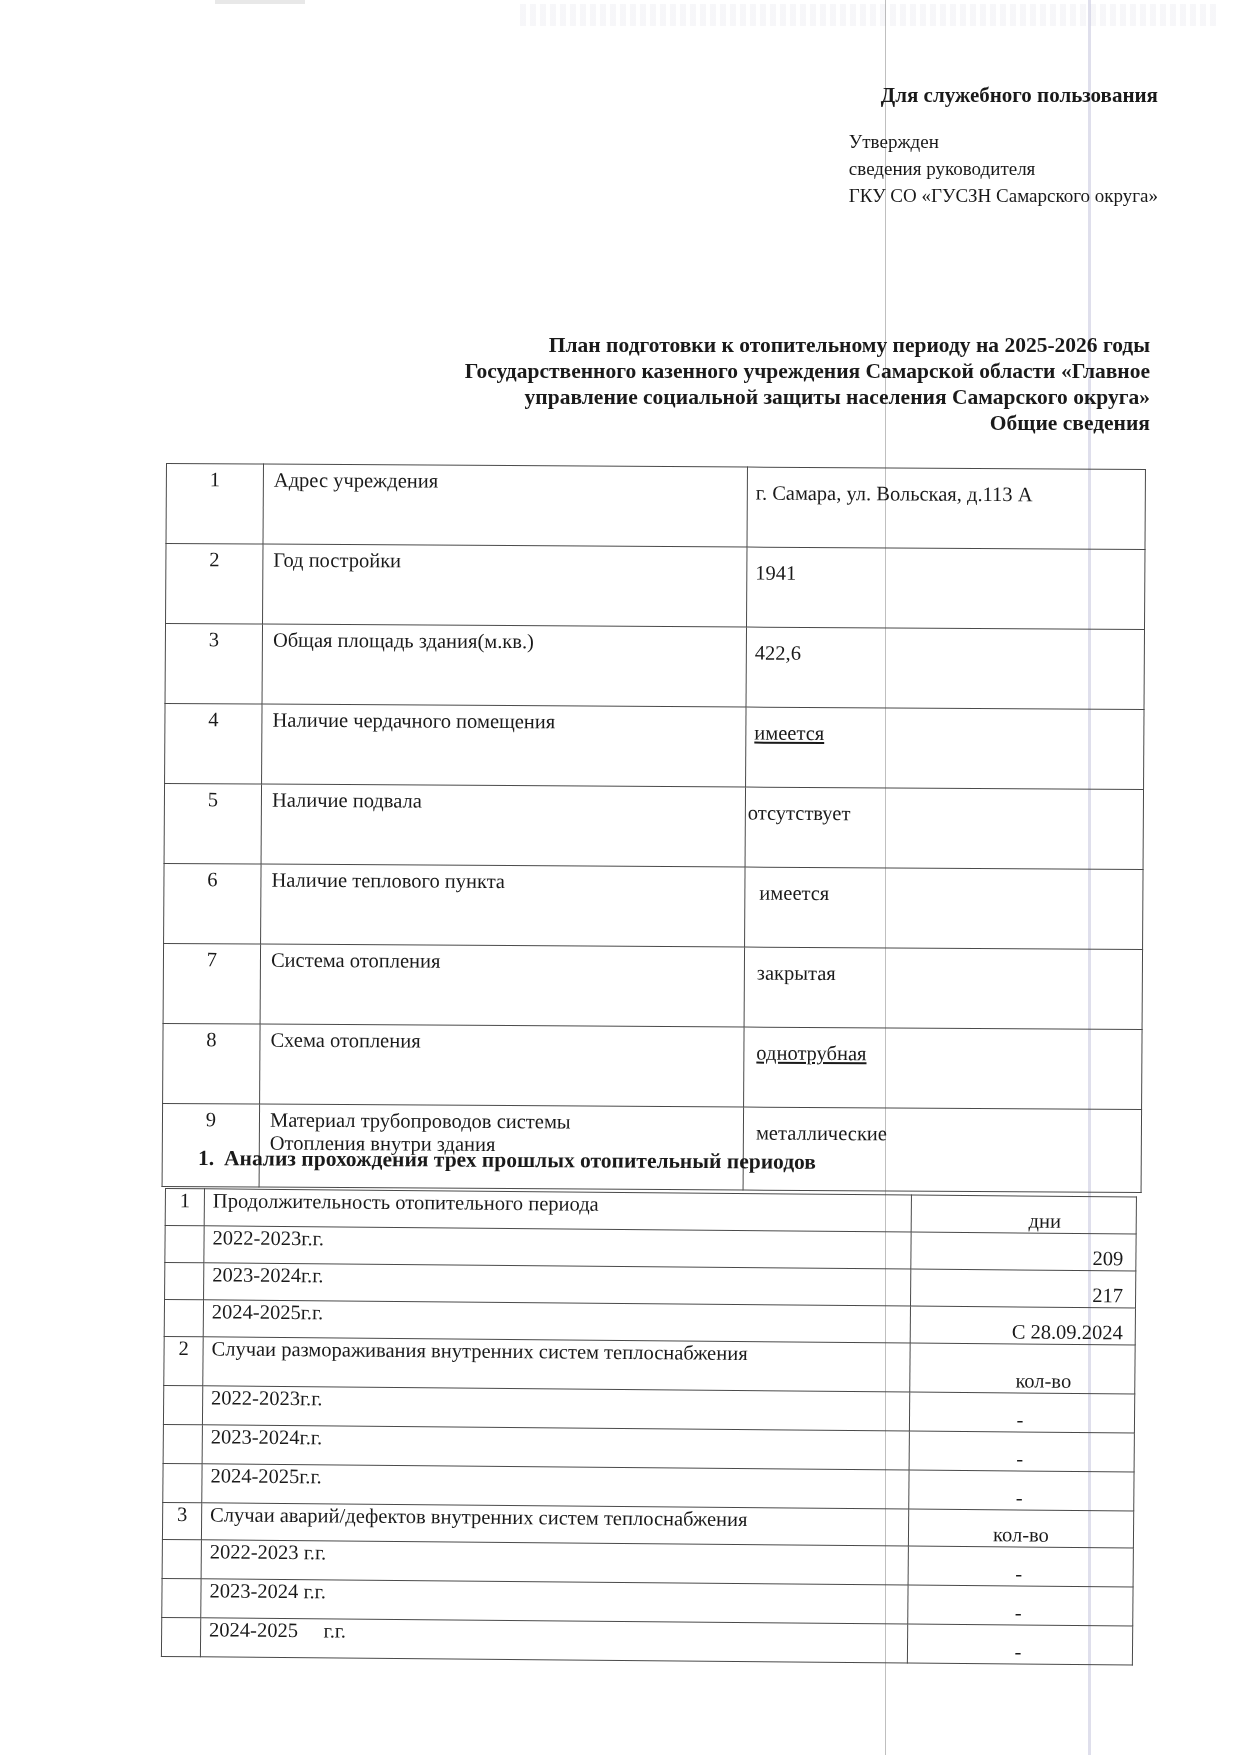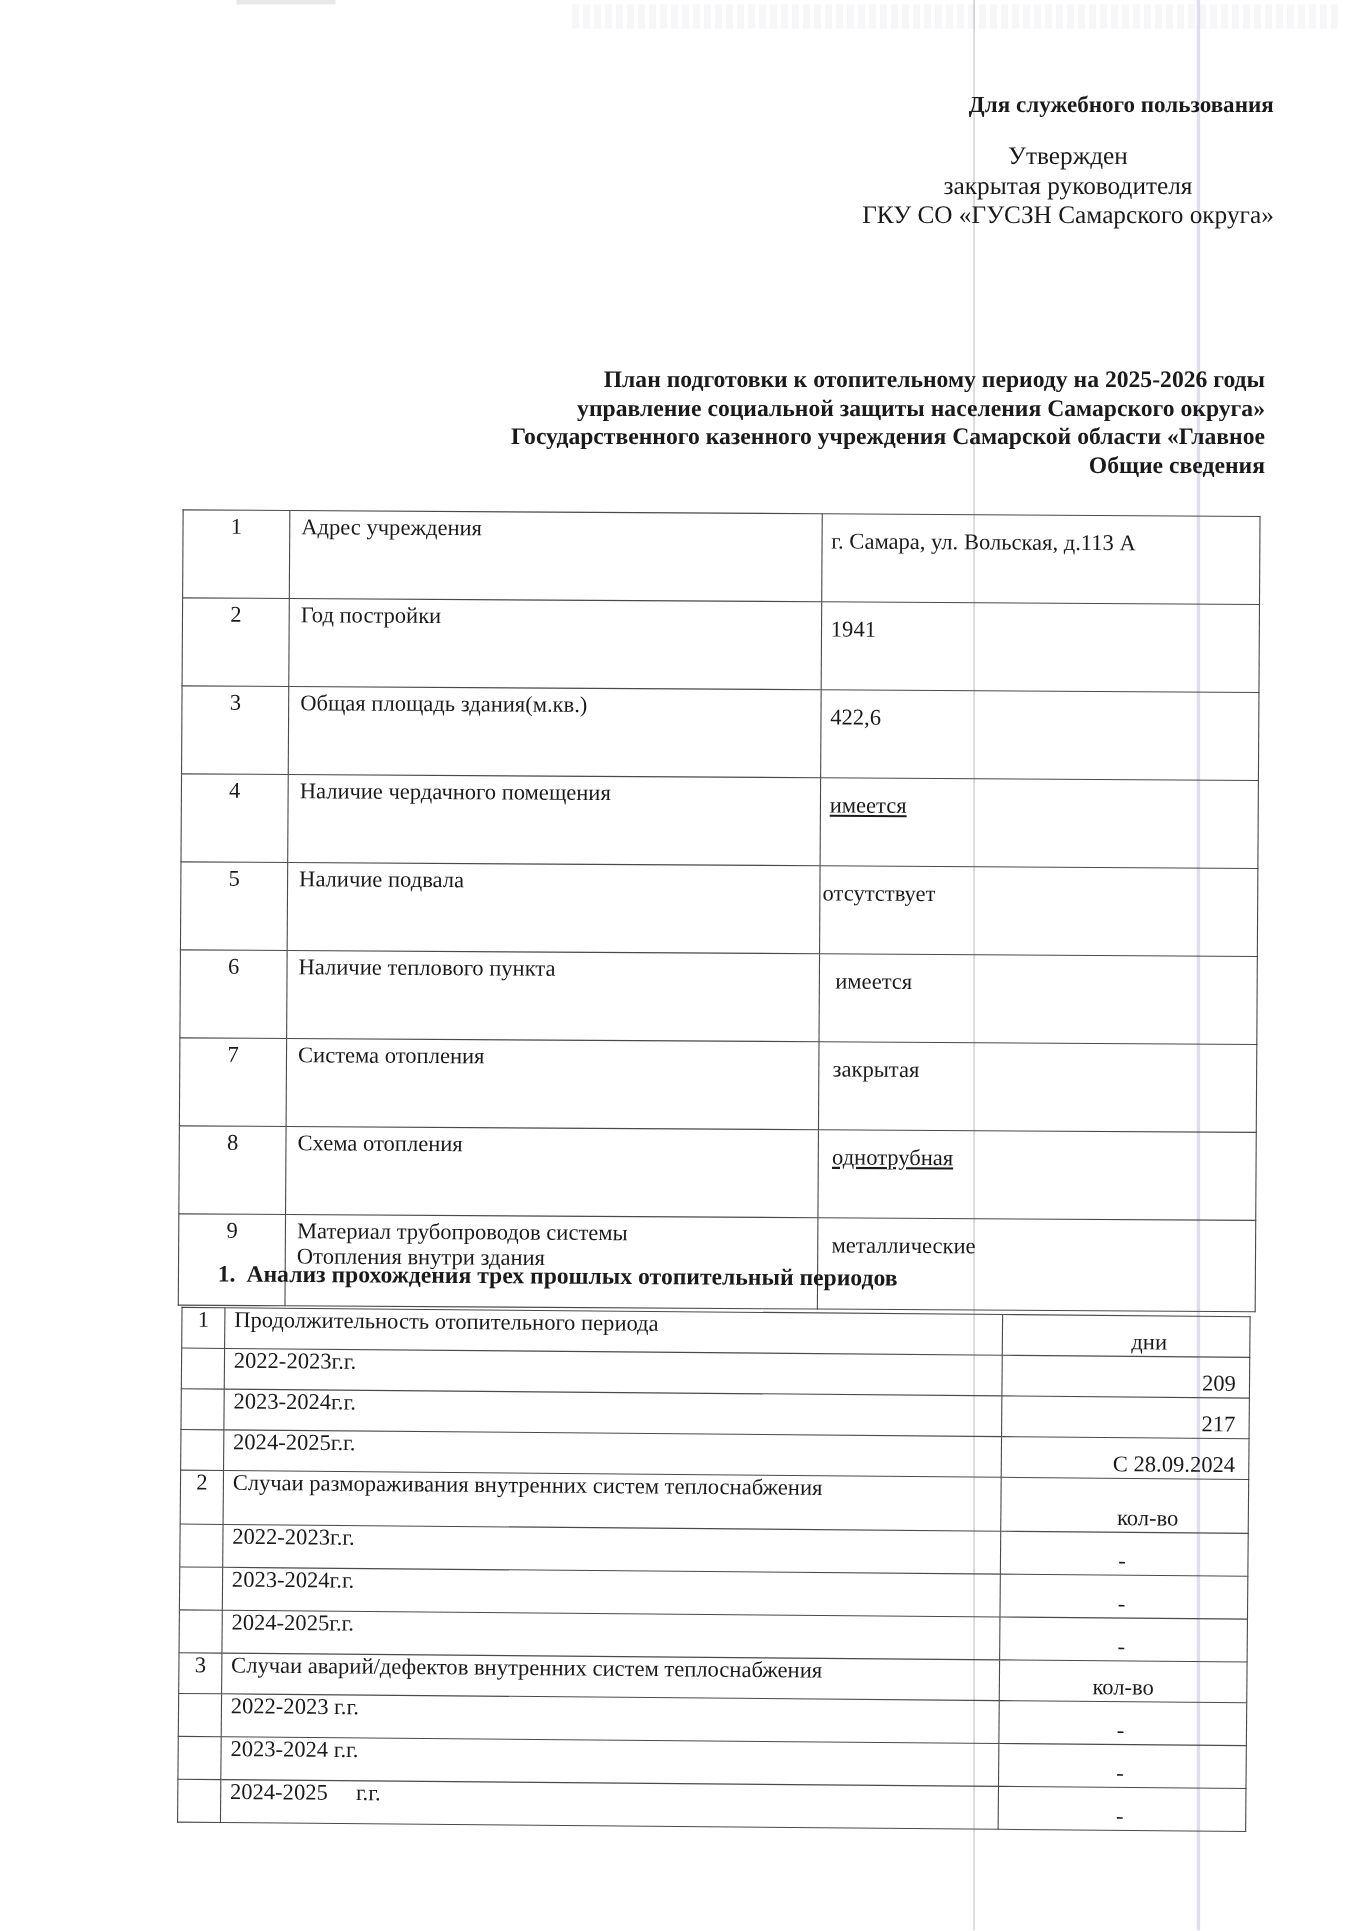--- a/index.html
+++ b/index.html
@@ -6,21 +6,21 @@
   body { width: 1240px; height: 1755px; position: relative; overflow: hidden;
          font-family: "Liberation Serif", "DejaVu Serif", serif; color: #1a1a1a; }
   .scan-line { position: absolute; top: 0; bottom: 0; width: 1px; background: #8a8a8a; opacity: 0.55; }
   .scan-line.l1 { left: 885px; }
   .scan-line.l2 { left: 1088px; width: 3px; background: #c9c9df; opacity: 0.6; }
   .top-ghost { position: absolute; top: 4px; left: 520px; width: 700px; height: 22px;
                background: repeating-linear-gradient(90deg, #e7e7ee 0 6px, transparent 6px 10px); opacity: 0.35; }
   .top-ghost2 { position: absolute; top: 0; left: 215px; width: 90px; height: 4px; background: #d8d8d8; opacity: 0.6; }
 
   .classification { position: absolute; right: 82px; top: 68px; font-weight: bold; font-size: 21px; margin-top: 15px; }
-  .approval { position: absolute; right: 82px; top: 128px; text-align: center; font-size: 23px; line-height: 27px; }
+  .approval { position: absolute; right: 82px; top: 128px; text-align: left; font-size: 19px; line-height: 27px; }
   .approval div { white-space: nowrap; }
 
   .title-block { position: absolute; left: 150px; width: 1000px; top: 332px; text-align: right;
                  font-weight: bold; font-size: 21.5px; line-height: 26px; }
 
   table.general { position: absolute; left: 166px; top: 463px; width: 980px; border-collapse: collapse;
                   font-size: 20.5px; transform: rotate(0.35deg); transform-origin: left top; }
   table.general td { border: 1.5px solid #4a4a4a; vertical-align: top; height: 61px; padding: 4px 8px; }
   table.general td.num { width: 80px; text-align: center; padding-top: 4px; }
   table.general td.label { width: 465px; padding-left: 10px; }
@@ -48,28 +48,28 @@
 
 <div class="top-ghost2"></div>
 <div class="top-ghost"></div>
 <div class="scan-line l1"></div>
 <div class="scan-line l2"></div>
 
 <div class="classification">Для служебного пользования</div>
 
 <div class="approval">
   <div>Утвержден</div>
-  <div>закрытая руководителя</div>
+  <div>сведения руководителя</div>
   <div>ГКУ СО «ГУСЗН Самарского округа»</div>
 </div>
 
 <div class="title-block">
   <div>План подготовки к отопительному периоду на 2025-2026 годы</div>
+  <div>Государственного казенного учреждения Самарской области «Главное</div>
   <div>управление социальной защиты населения Самарского округа»</div>
-  <div>Государственного казенного учреждения Самарской области «Главное</div>
   <div>Общие сведения</div>
 </div>
 
 <table class="general">
   <tbody>
       <tr>
     <td class="num">1</td>
     <td class="label">Адрес учреждения</td>
     <td class="value">г. Самара, ул. Вольская, д.113 А</td>
   </tr>

